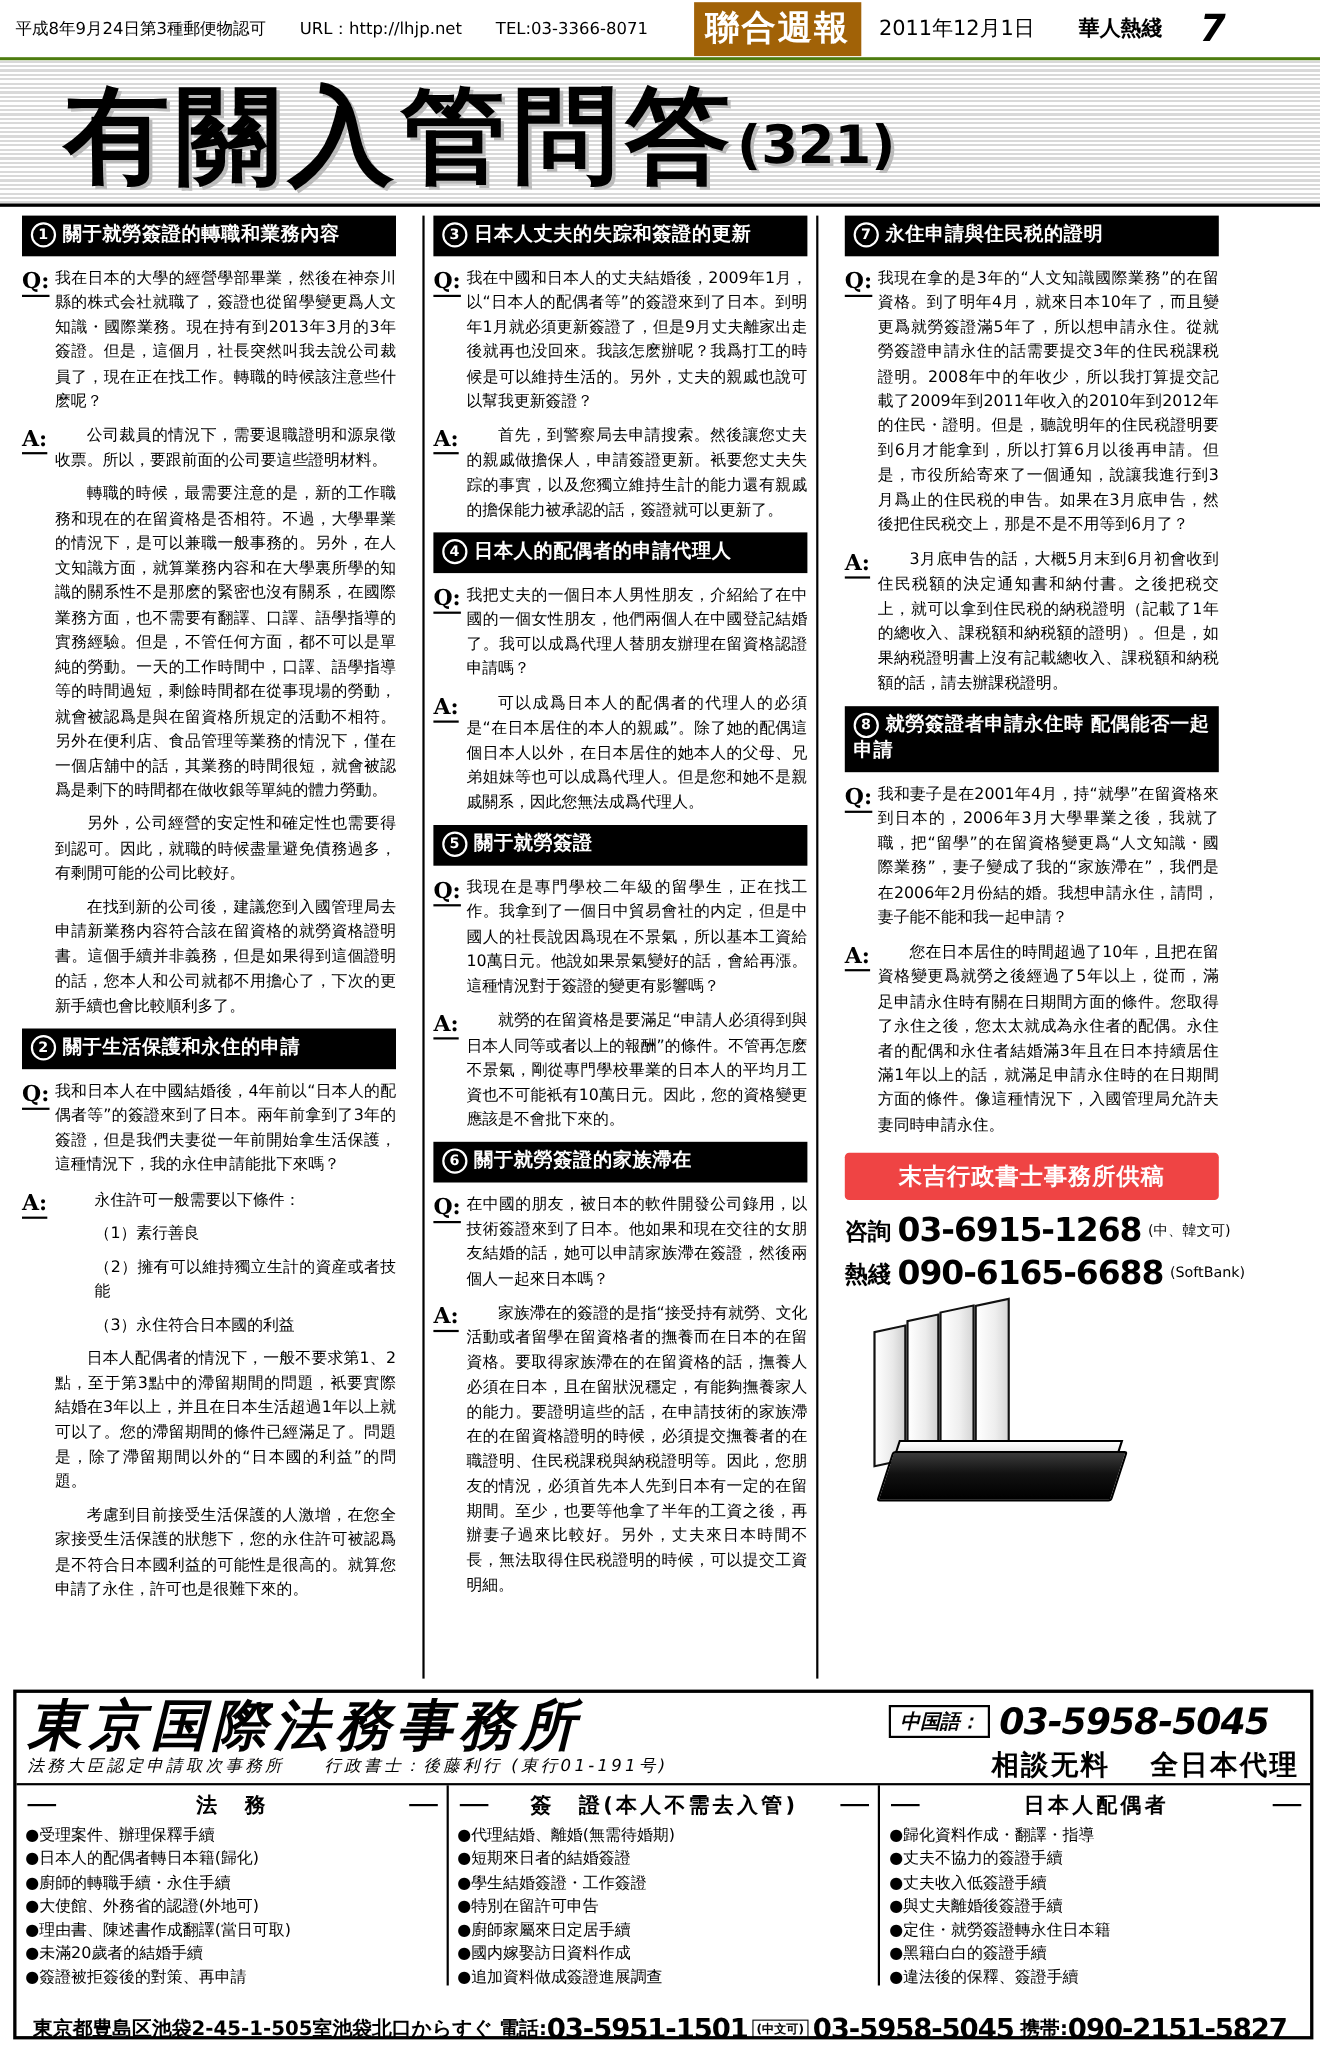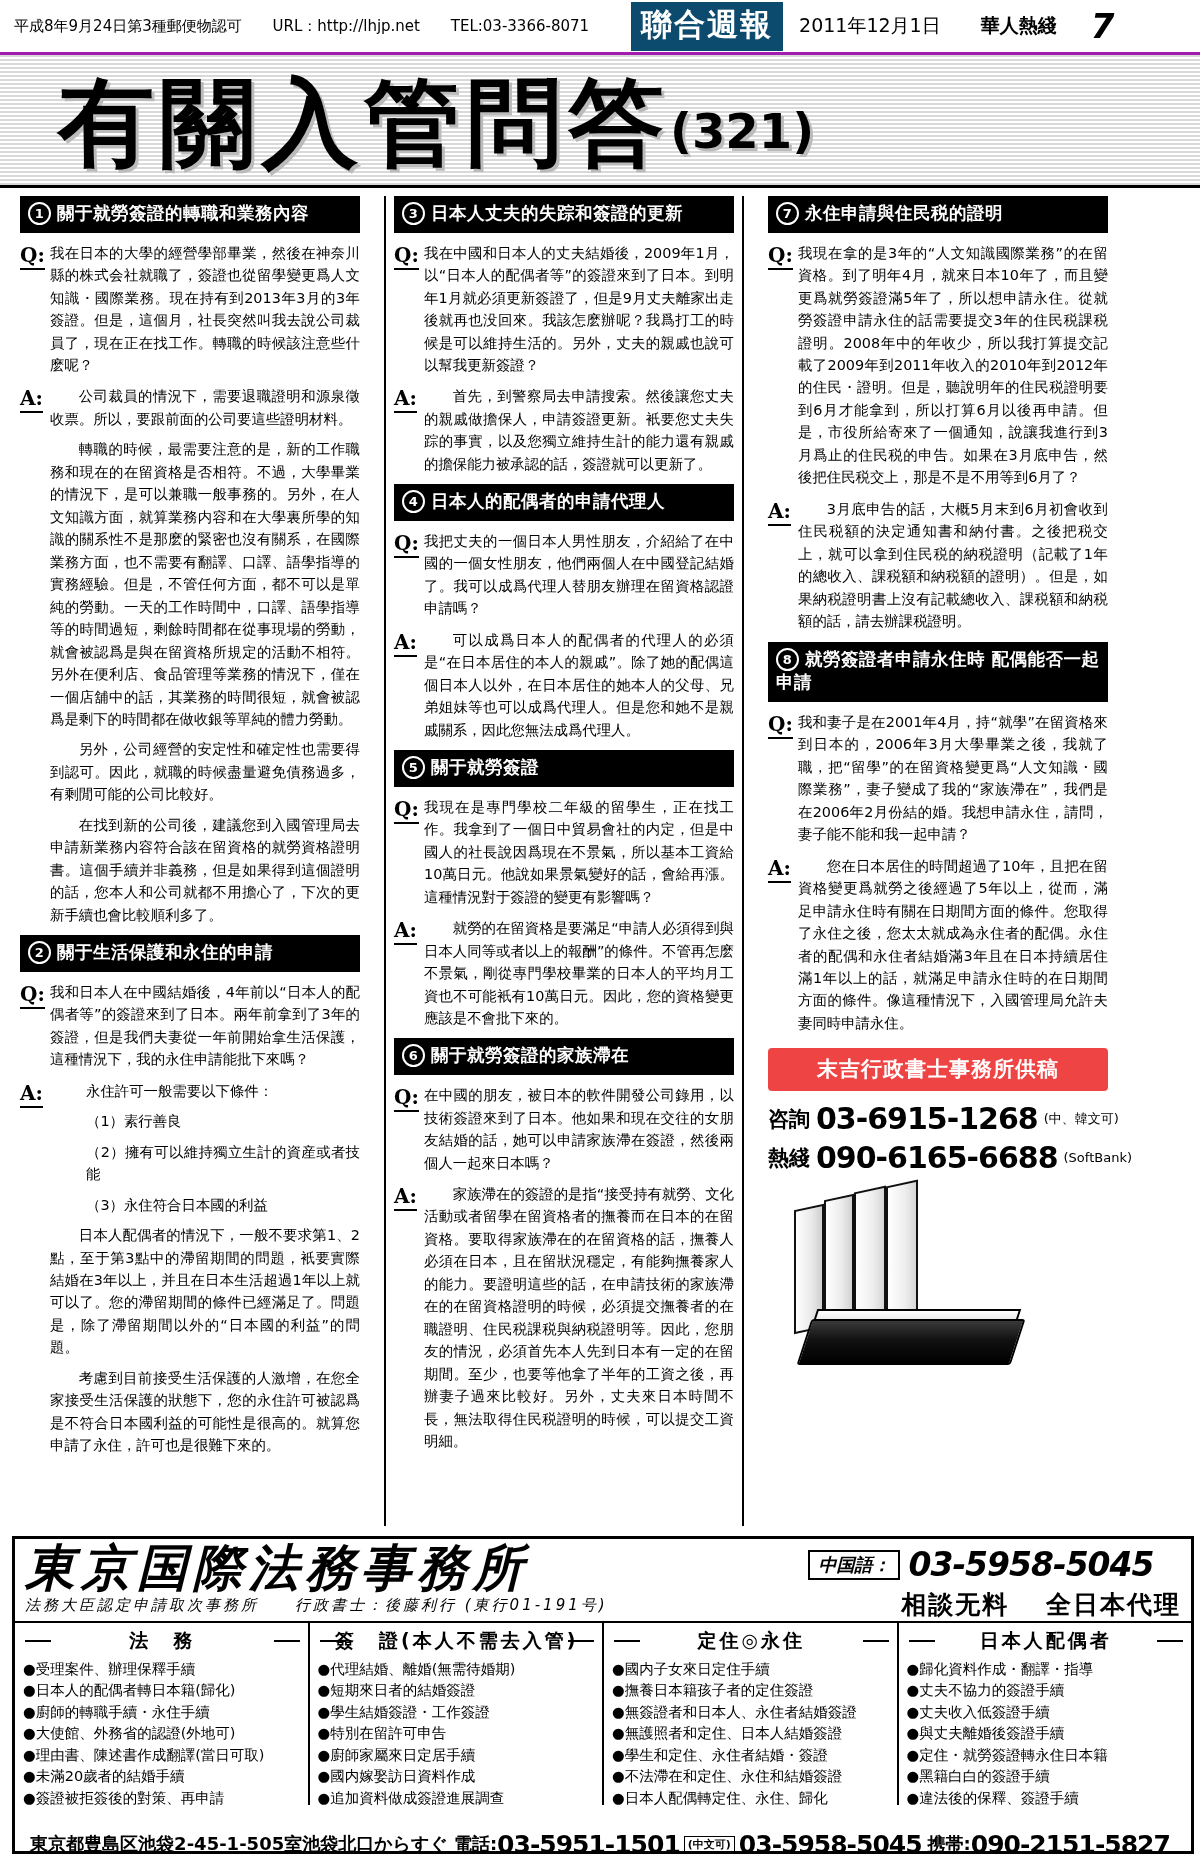--- a/index.html
+++ b/index.html
@@ -9,27 +9,27 @@
     font-family:"DejaVu Sans","Liberation Sans",sans-serif;
     color:#000;
     position:relative;
     overflow:hidden;
   }
   .page{position:relative;width:1200px;height:1860px;}
 
   
   .masthead{
     position:absolute;left:0;top:0;width:1200px;height:52px;
-    border-bottom:3px solid #a21caf;
+    border-bottom:3px solid #4d7c0f;
     display:flex;align-items:center;
   }
   .mh-left{font-size:15px;letter-spacing:0px;padding-left:14px;white-space:nowrap;}
   .mh-left span{margin-right:26px;}
   .mh-logo{
-    background:#0c4a6e;color:#fff;font-weight:bold;font-size:31px;
+    background:#a16207;color:#fff;font-weight:bold;font-size:31px;
     padding:2px 10px 5px 10px;margin:0 16px;letter-spacing:2px;
     font-family:"DejaVu Sans","Liberation Sans",sans-serif;
   }
   .mh-date{font-size:19px;margin-right:40px;white-space:nowrap;}
   .mh-sec{font-size:19px;font-weight:bold;margin-right:34px;white-space:nowrap;}
   .mh-pg{font-size:34px;font-weight:bold;font-style:italic;}
 
   
   .titleband{
     position:absolute;left:0;top:55px;width:1200px;height:130px;
@@ -387,32 +387,20 @@
           <li>●代理結婚、離婚(無需待婚期)</li>
           <li>●短期來日者的結婚簽證</li>
           <li>●學生結婚簽證・工作簽證</li>
           <li>●特別在留許可申告</li>
           <li>●廚師家屬來日定居手續</li>
           <li>●國内嫁娶訪日資料作成</li>
           <li>●追加資料做成簽證進展調查</li>
         </ul>
       </div>
 
-      <div class="ba-col">
-        <div class="ch">定住◎永住</div>
-        <ul>
-          <li>●國内子女來日定住手續</li>
-          <li>●撫養日本籍孩子者的定住簽證</li>
-          <li>●無簽證者和日本人、永住者結婚簽證</li>
-          <li>●無護照者和定住、日本人結婚簽證</li>
-          <li>●學生和定住、永住者結婚・簽證</li>
-          <li>●不法滯在和定住、永住和結婚簽證</li>
-          <li>●日本人配偶轉定住、永住、歸化</li>
-        </ul>
-      </div>
 
       <div class="ba-col">
         <div class="ch">日本人配偶者</div>
         <ul>
           <li>●歸化資料作成・翻譯・指導</li>
           <li>●丈夫不協力的簽證手續</li>
           <li>●丈夫收入低簽證手續</li>
           <li>●與丈夫離婚後簽證手續</li>
           <li>●定住・就勞簽證轉永住日本籍</li>
           <li>●黑籍白白的簽證手續</li>

